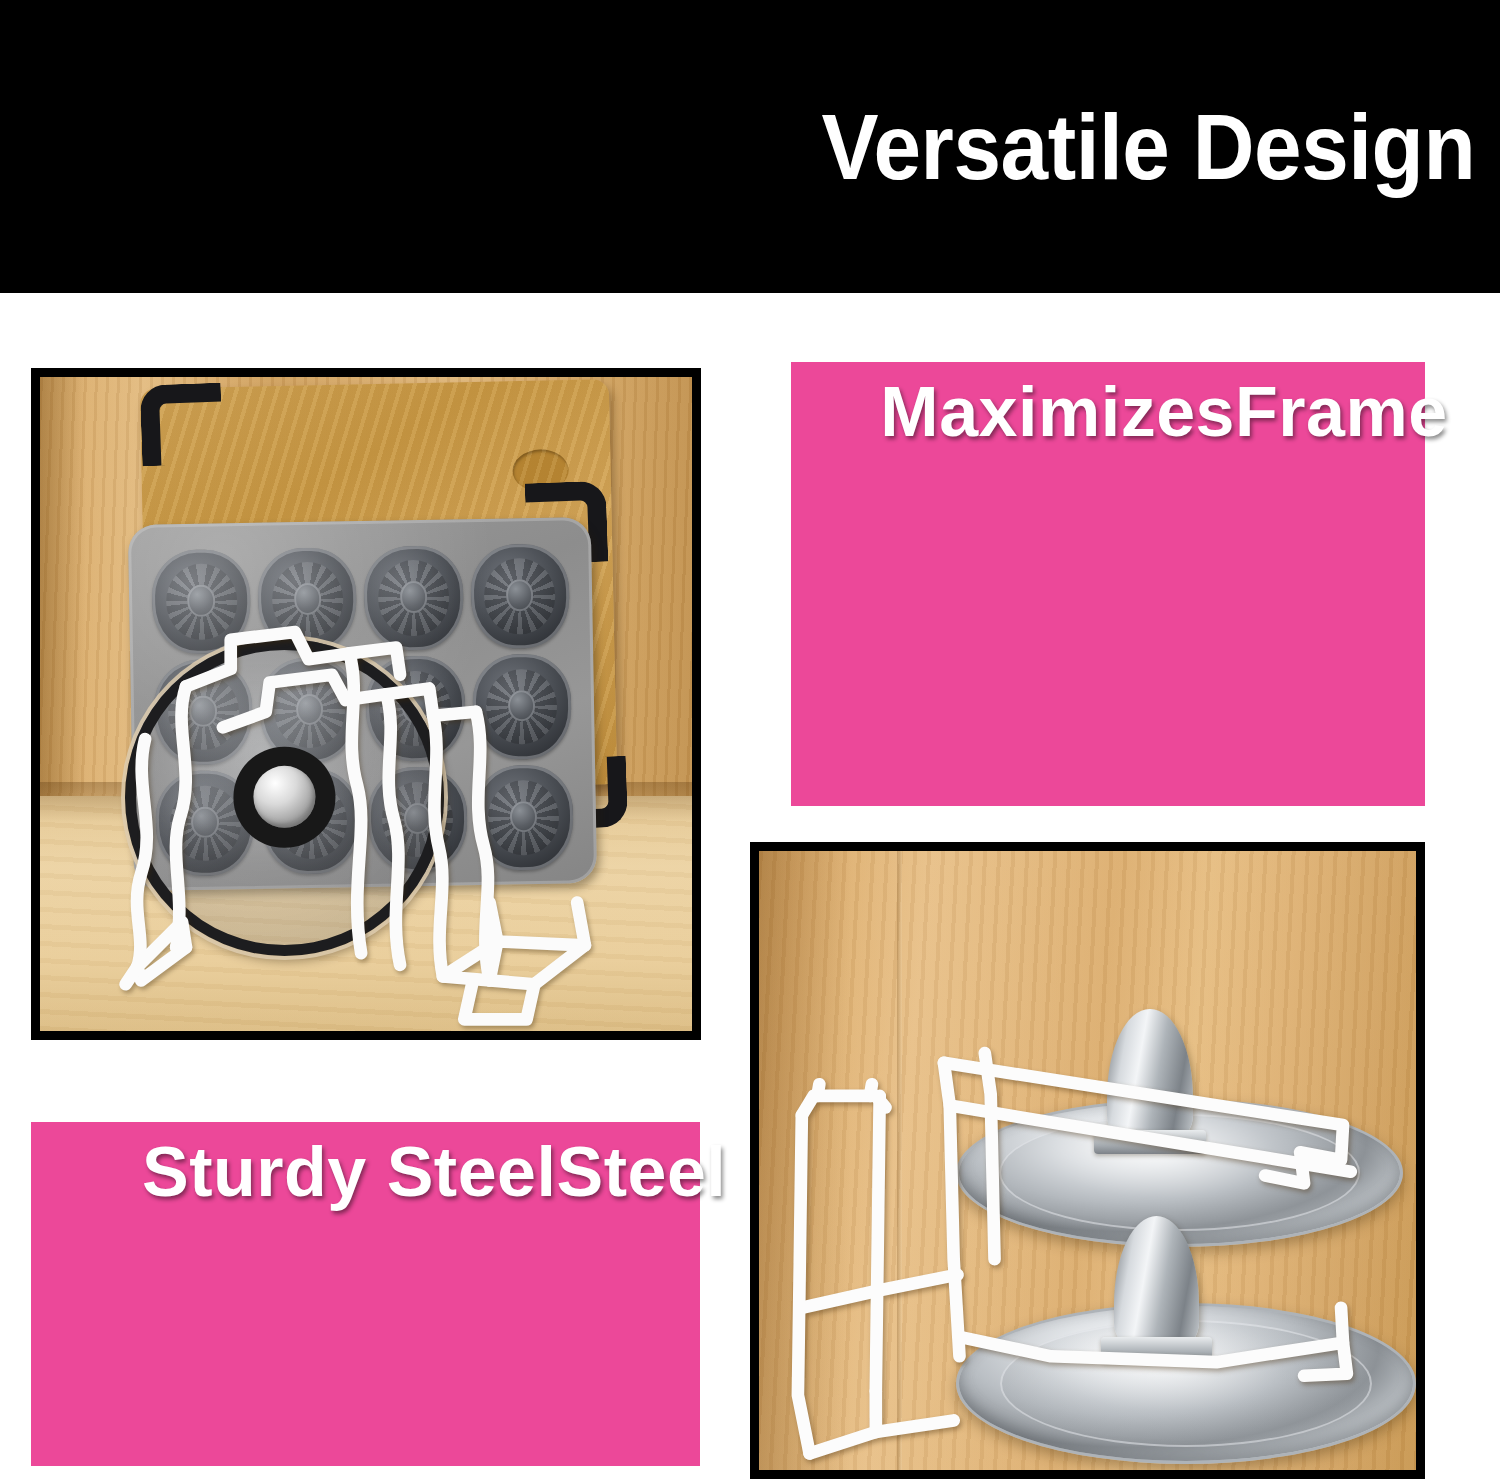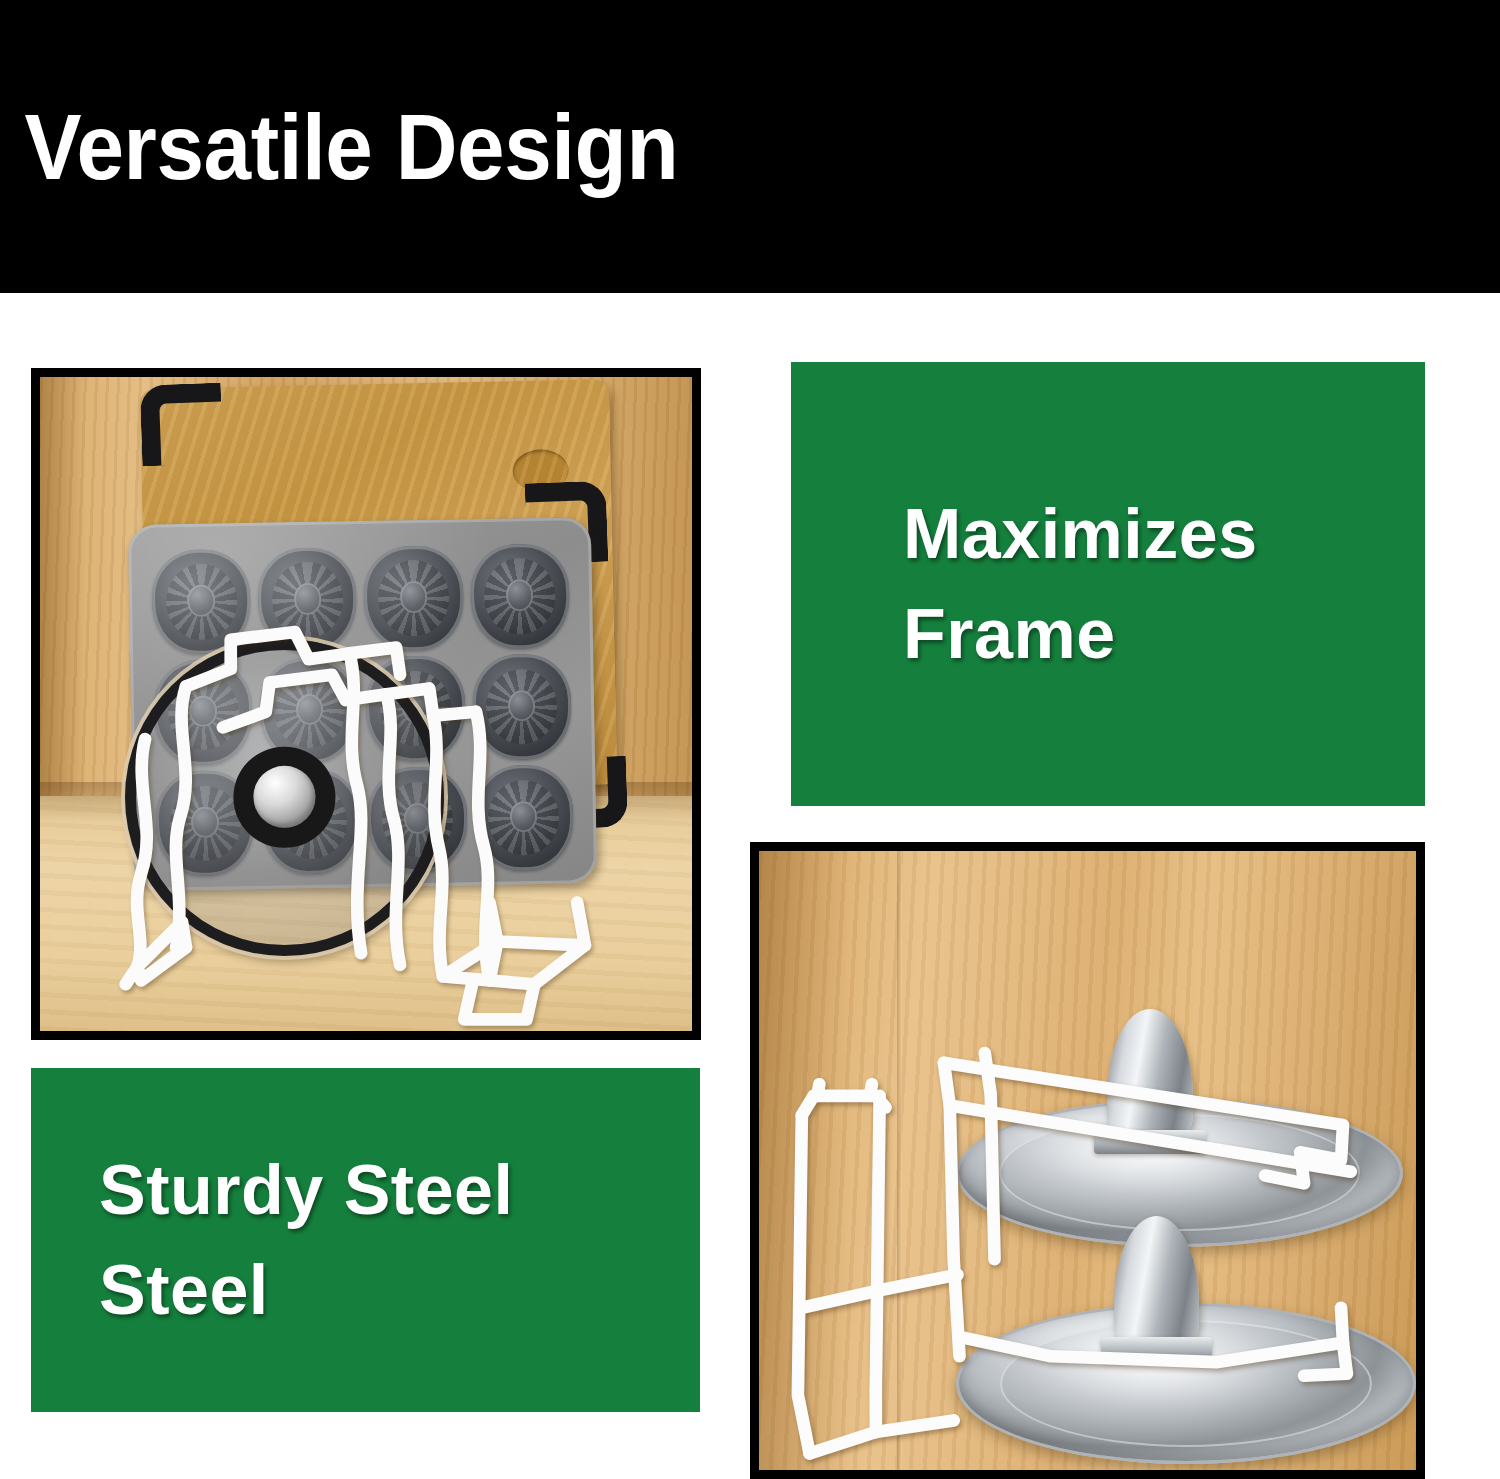--- a/index.html
+++ b/index.html
@@ -18,21 +18,21 @@
   
   .header-banner {
     position: absolute;
     left: 0;
     top: 0;
     width: 1500px;
     height: 293px;
     background: #000000;
     display: flex;
     align-items: center;
-    justify-content: flex-start;
+    justify-content: flex-end;
   }
   .header-title {
     color: #ffffff;
     font-family: "Liberation Sans Narrow", "Liberation Sans", sans-serif;
     font-size: 92px;
     font-weight: 700;
     letter-spacing: -0.5px;
     line-height: 1;
     transform: scaleX(0.93);
     white-space: nowrap;
@@ -43,38 +43,38 @@
     position: absolute;
     border: 9px solid #000000;
     overflow: hidden;
     box-sizing: border-box;
     background: #d9b178;
   }
 
   
   .gray-box {
     position: absolute;
-    background: #15803d;
+    background: #ec4899;
     box-sizing: border-box;
     display: flex;
-    flex-direction: column;
+    flex-direction: row;
     justify-content: center;
   }
   .gray-box .caption-line {
     color: #ffffff;
     font-size: 70px;
     font-weight: 600;
     line-height: 100px;
     letter-spacing: 0.5px;
     text-shadow: 2px 3px 4px rgba(0,0,0,0.45);
     white-space: nowrap;
   }
 
   #box-maximizes { left: 791px; top: 362px; width: 634px; height: 444px; padding-left: 112px; }
-  #box-sturdy    { left: 31px;  top: 1068px; width: 669px; height: 344px; padding-left: 68px; }
+  #box-sturdy    { left: 31px;  top: 1122px; width: 669px; height: 344px; padding-left: 111px; justify-content: space-between; }
 
   
   #photo-cabinet-rack { left: 31px; top: 368px; width: 670px; height: 672px; }
 
   .p1-stage { position: absolute; inset: 0; }
   
   .p1-backwall {
     position: absolute; left: 0; top: 0; width: 100%; height: 66%;
     background:
       linear-gradient(90deg,

